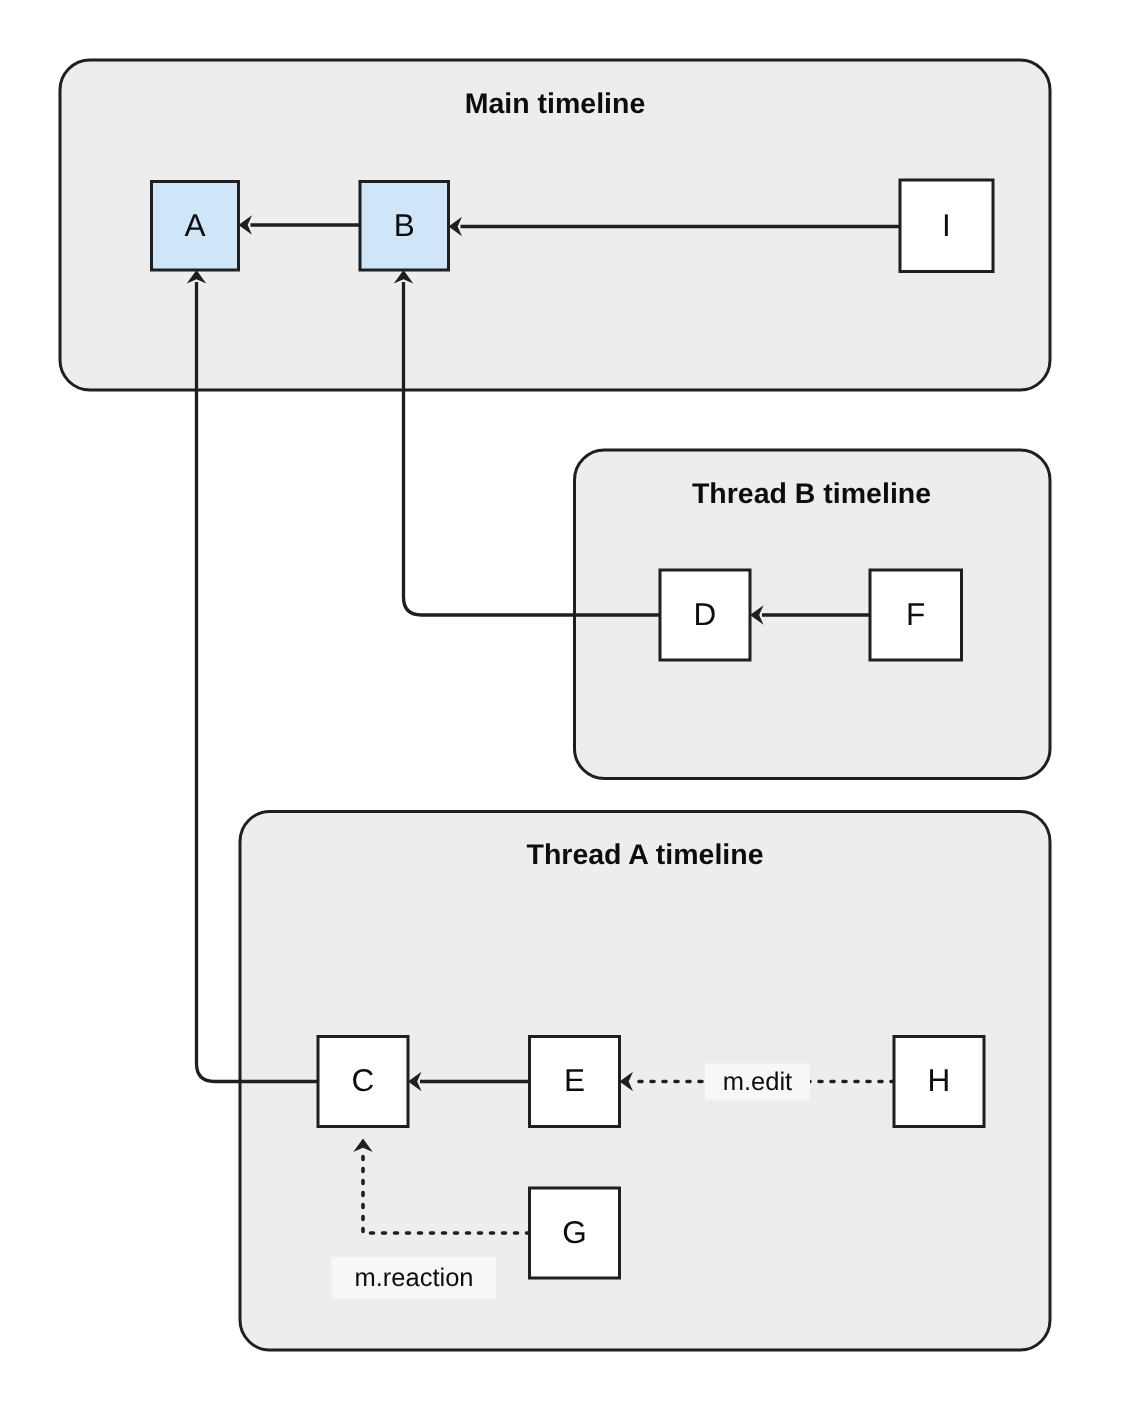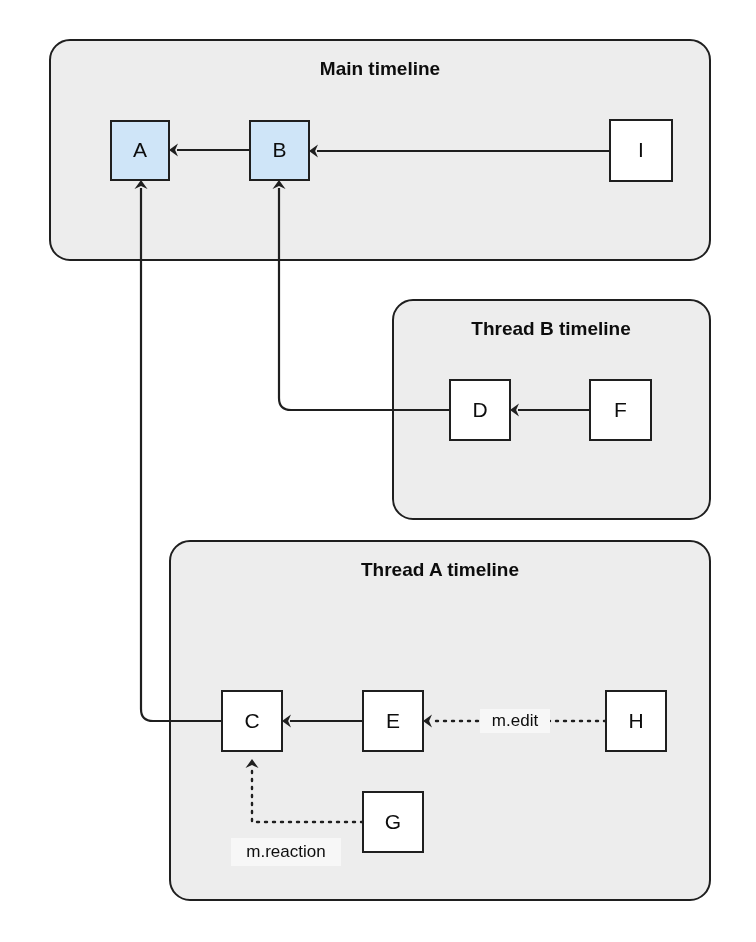--- a/index.html
+++ b/index.html
@@ -12,21 +12,20 @@
     height: 942px;
     font-family: "Liberation Sans", sans-serif;
     position: relative;
     overflow: hidden;
   }
   #diagram-root {
     position: absolute;
     inset: 0;
     width: 620px;
     height: 942px;
-    padding-left: 10px;
   }
   svg.diagram {
     display: block;
     width: 756px;
     height: 942px;
   }
   .group-rect {
     fill: #ededed;
     stroke: #1f1f1f;
     stroke-width: 2;

